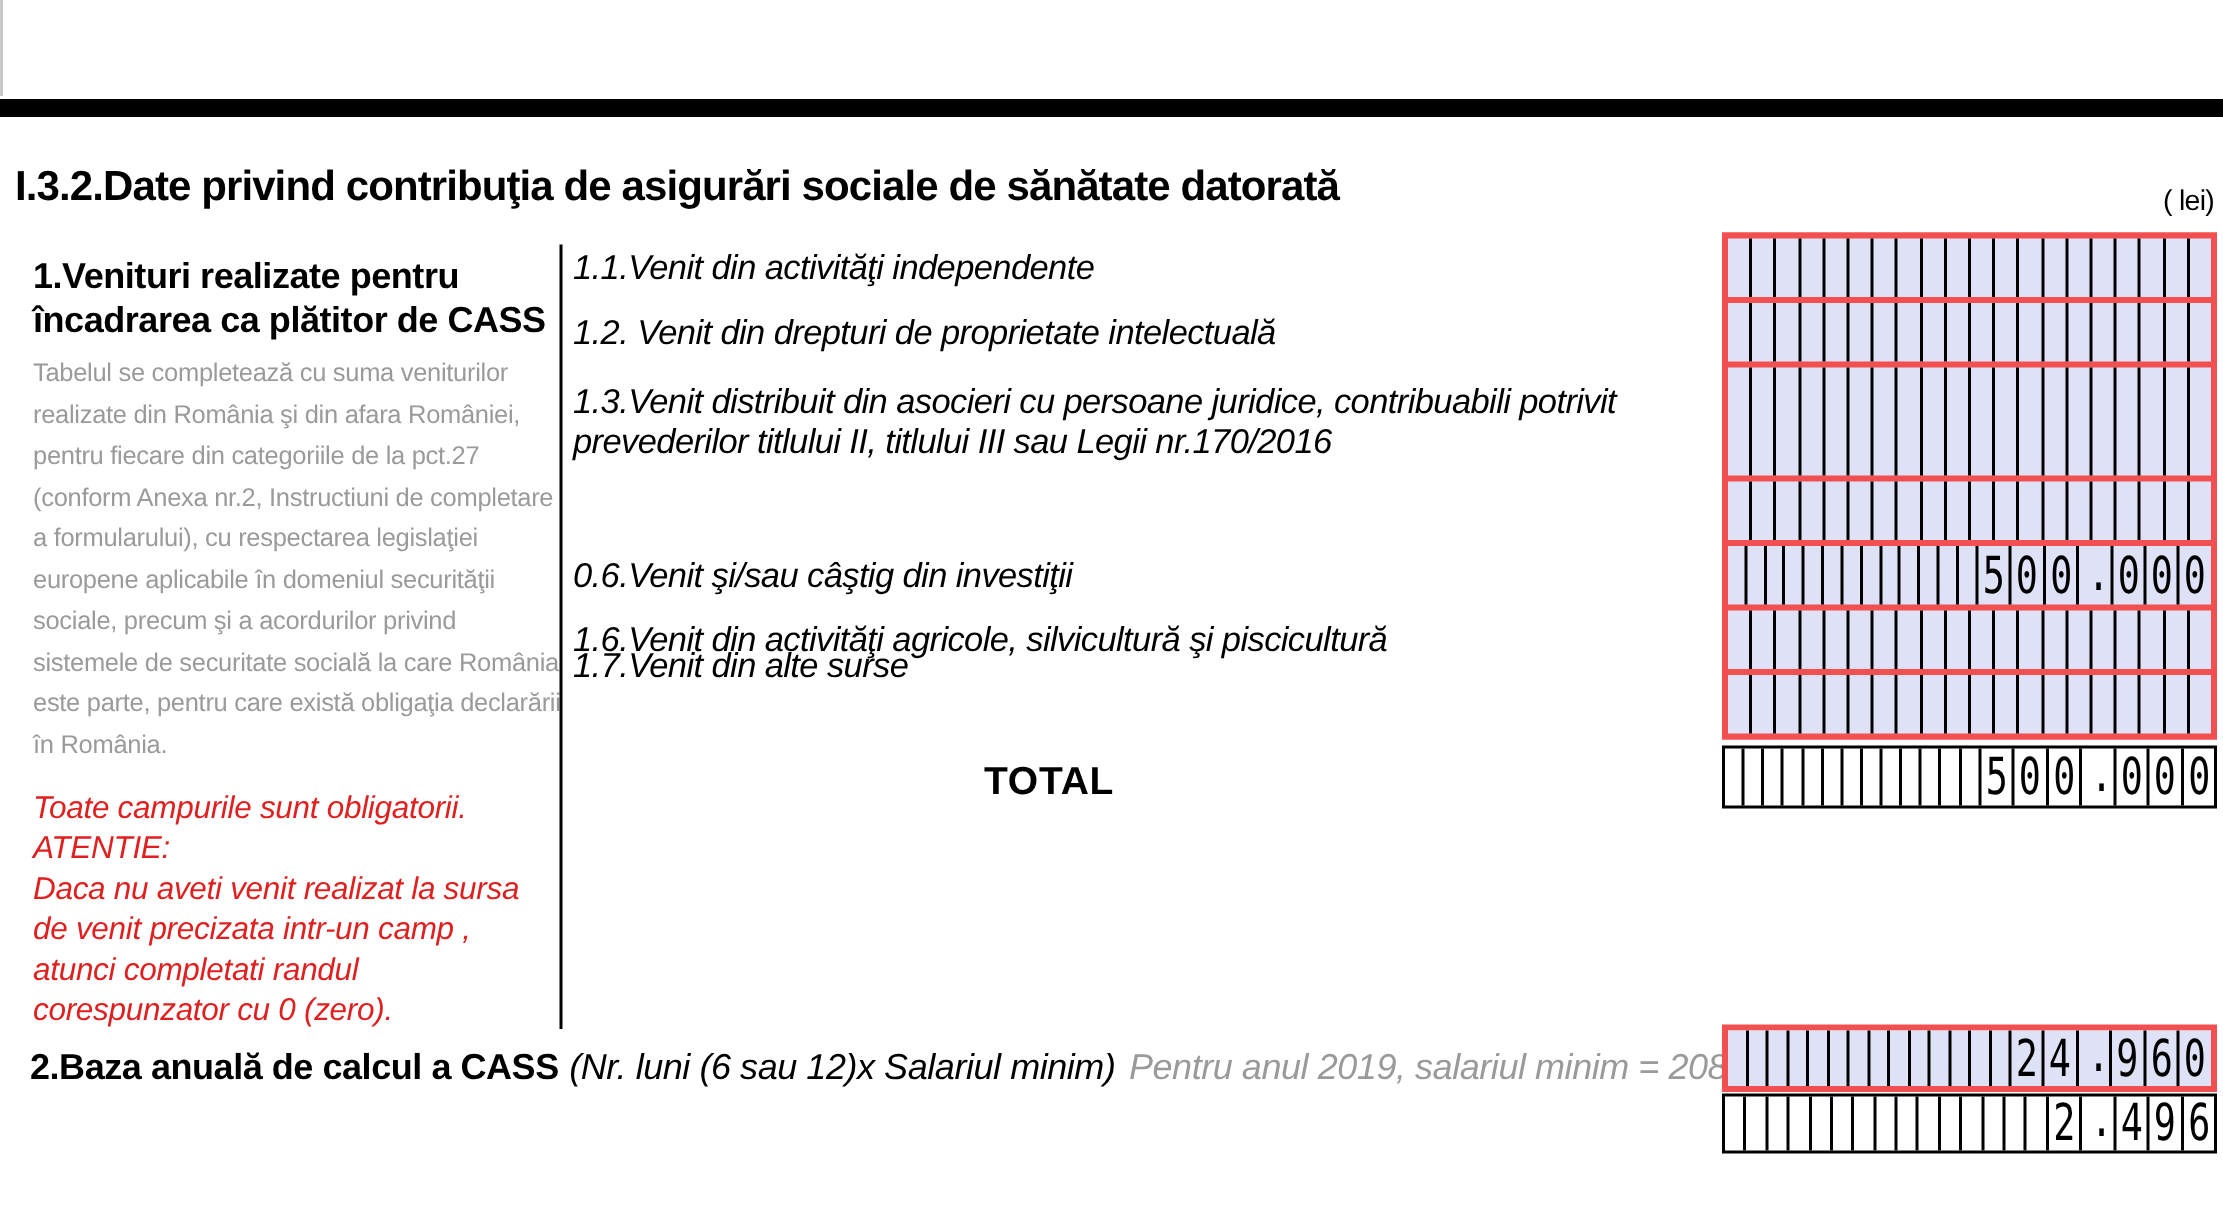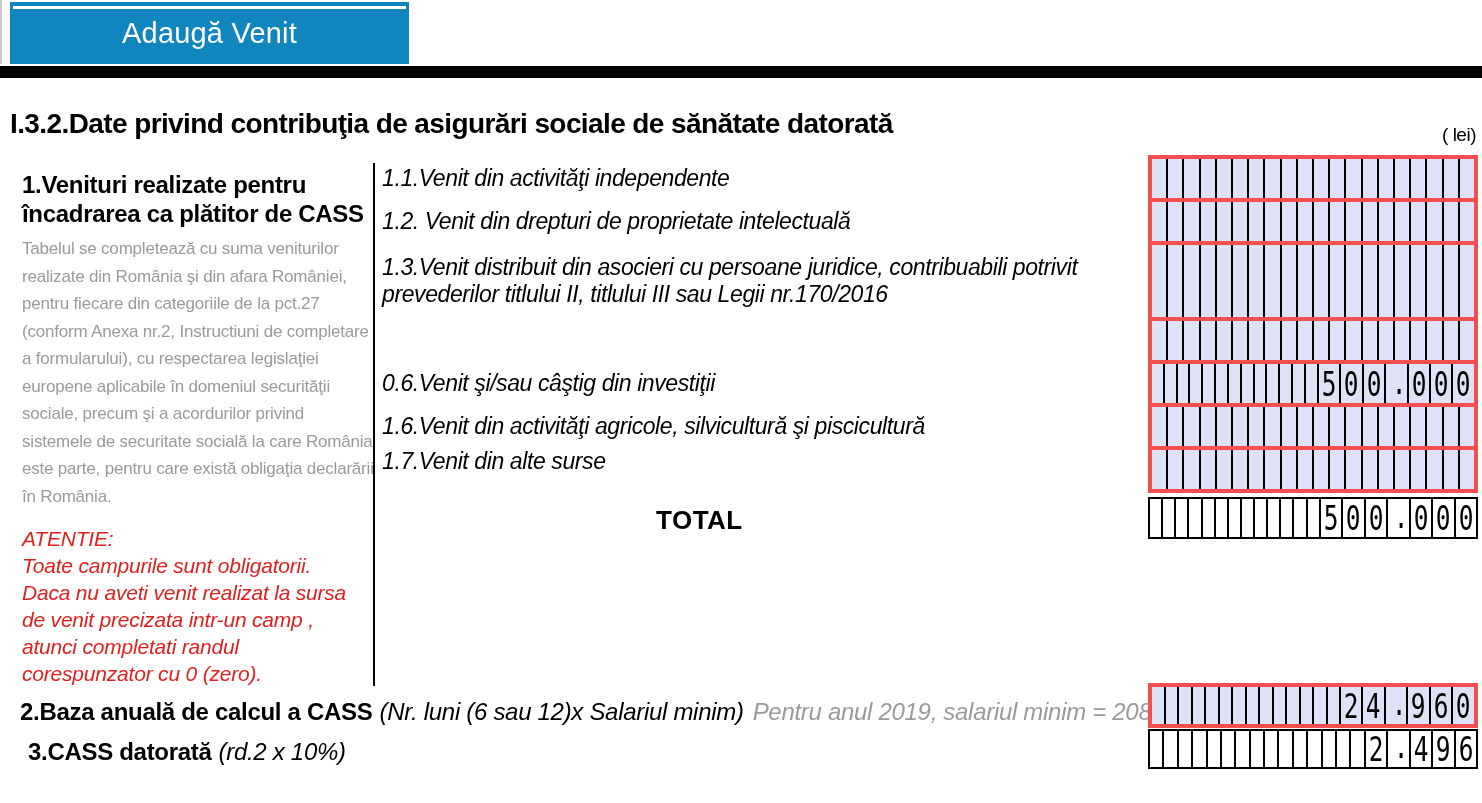--- a/index.html
+++ b/index.html
@@ -87,46 +87,45 @@
   .row2{left:20px;top:698px;}
   .row3{left:28px;top:738px;}
 </style>
 </head>
 <body>
 
 <div class="page">
 
   <div class="panel-edge"></div>
 
-  <button class="btn">Adaugă Venit</button>
 
   <div class="header-bar"></div>
 
   <div class="heading">I.3.2.Date privind contribuţia de asigurări sociale de sănătate datorată</div>
 
   <div class="unit">( lei)</div>
 
   <div class="leftcol">
     <div class="s1title">1.Venituri realizate pentru încadrarea ca plătitor de CASS</div>
     <div class="s1note">Tabelul se completează cu suma veniturilor realizate din România şi din afara României, pentru fiecare din categoriile de la pct.27 (conform Anexa nr.2, Instructiuni de completare a formularului), cu respectarea legislaţiei europene aplicabile în domeniul securităţii sociale, precum şi a acordurilor privind sistemele de securitate socială la care România este parte, pentru care există obligaţia declarării în România.</div>
     <div class="warn">
+      <div>Toate campurile sunt obligatorii.</div>
       <div>ATENTIE:</div>
-      <div>Toate campurile sunt obligatorii.</div>
       <div>Daca nu aveti venit realizat la sursa de venit precizata intr-un camp , atunci completati randul corespunzator cu 0 (zero).</div>
     </div>
   </div>
 
   <div class="col-divider"></div>
 
   <div class="rlabel" style="top:165px">1.1.Venit din activităţi independente</div>
   <div class="rlabel" style="top:208px">1.2. Venit din drepturi de proprietate intelectuală</div>
   <div class="rlabel wrap" style="top:254px">1.3.Venit distribuit din asocieri cu persoane juridice, contribuabili potrivit prevederilor titlului II, titlului III sau Legii nr.170/2016</div>
   <div class="rlabel" style="top:370px">0.6.Venit şi/sau câştig din investiţii</div>
   <div class="rlabel" style="top:413px">1.6.Venit din activităţi agricole, silvicultură şi piscicultură</div>
-  <div class="rlabel" style="top:448px">1.7.Venit din alte surse</div>
+  <div class="rlabel" style="top:430px">1.7.Venit din alte surse</div>
 
   <div class="total-label">TOTAL</div>
 
   <div class="red-stack">
     <div class="comb h39">
         <div class="cell"></div>
         <div class="cell"></div>
         <div class="cell"></div>
         <div class="cell"></div>
         <div class="cell"></div>
@@ -366,23 +365,20 @@
         </div>
         <div class="cell">
           <span>6</span>
         </div>
         <div class="cell">
           <span>0</span>
         </div>
       </div>
   </div>
 
-  <div class="bottomrow row3">
-    <span class="b">3.CASS datorată</span><span class="i">(rd.2 x 10%)</span>
-  </div>
   <div class="white-field wf-cass">
     <div class="comb">
         <div class="cell"></div>
         <div class="cell"></div>
         <div class="cell"></div>
         <div class="cell"></div>
         <div class="cell"></div>
         <div class="cell"></div>
         <div class="cell"></div>
         <div class="cell"></div>

